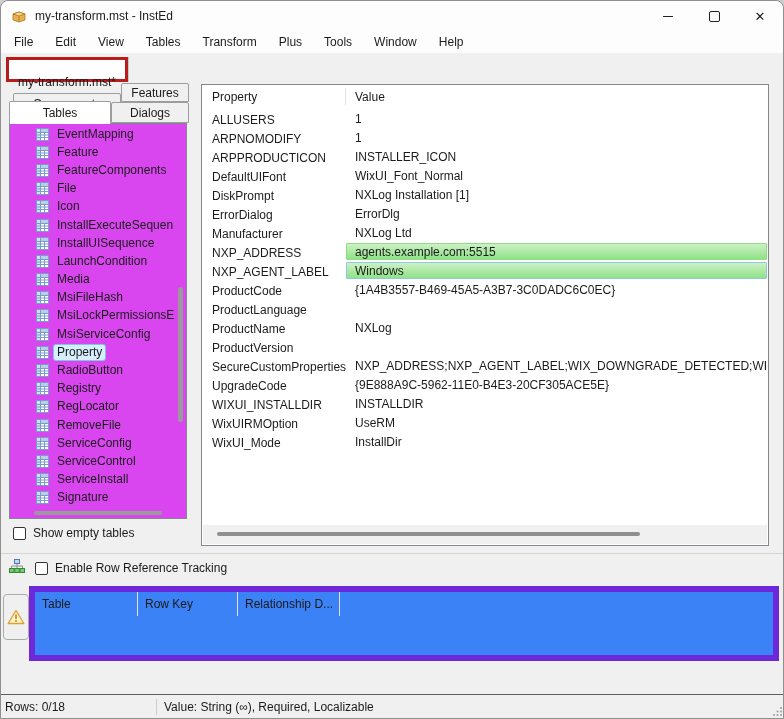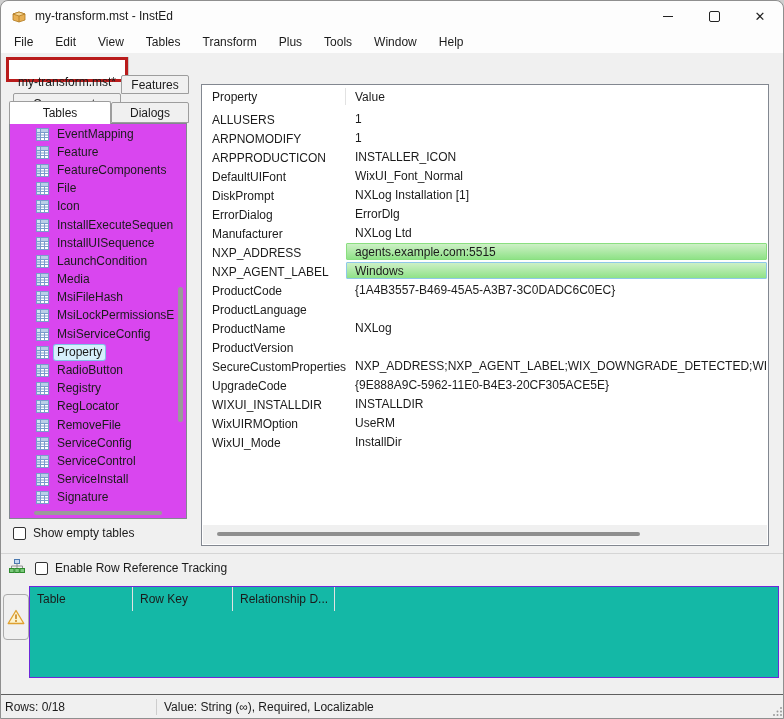--- a/index.html
+++ b/index.html
@@ -19,21 +19,21 @@
   .glyph-close{font-size:13px;color:#222;line-height:1;}
   
   .menubar{position:absolute;left:0;top:30px;right:0;height:22px;background:#fdfdfd;display:flex;align-items:center;padding-left:2px;}
   .menu-item{padding:3px 11px;white-space:nowrap;cursor:default;}
   
   .doc-tabstrip{position:absolute;left:5px;top:56px;height:23px;display:flex;}
   .doc-tab{background:#fff;border:3px solid #b91c1c;padding:15px 9px 4px 9px;white-space:nowrap;box-shadow:1px 0 0 #c8c8c8;}
   
   .ltab{position:absolute;box-sizing:border-box;background:#f0f0f0;border:1px solid #9d9d9d;border-radius:2px 2px 0 0;display:flex;align-items:center;justify-content:center;cursor:default;}
   .ltab-0{left:12px;top:92px;width:108px;height:21px;}
-  .ltab-1{left:120px;top:74px;width:68px;height:19px;}
+  .ltab-1{left:120px;top:82px;width:68px;height:19px;}
   .ltab-2{left:8px;top:100px;width:102px;height:23px;background:#fff;border-bottom:none;z-index:3;}
   .ltab-3{left:110px;top:101px;width:78px;height:21px;}
   
   .tree{position:absolute;left:8px;top:122px;width:178px;height:396px;background:#d946ef;border:1px solid #828790;box-sizing:border-box;overflow:hidden;}
   .tree-inner{position:absolute;left:0;top:1px;right:9px;bottom:8px;overflow:hidden;}
   .tree-item{height:18.2px;display:flex;align-items:center;padding-left:26px;white-space:nowrap;cursor:default;}
   .tree-item svg{flex:0 0 auto;}
   .tree-label{margin-left:5px;padding:0 3px;border-radius:2px;line-height:15px;}
   .tree-item.selected .tree-label{background:#d6effc;box-shadow:0 0 0 1px #7fc5e8;}
   .vscroll{position:absolute;right:2px;top:2px;width:6px;bottom:10px;}
@@ -56,21 +56,21 @@
   .cell-val.hl{background:linear-gradient(#cdf0c6,#8fe287);border-color:#8adf80;}
   .cell-val.hl.focus{border-color:#8ec8e8;}
   
   .hscroll-grid{position:absolute;left:1px;right:1px;bottom:1px;height:19px;background:#f0f0f0;}
   .hscroll-grid .thumb{position:absolute;top:7px;height:4px;left:14px;width:423px;background:#8f8f8f;border-radius:2px;}
   
   .bottom-panel{position:absolute;left:0;top:552px;width:784px;height:142px;background:#f0f0f0;border-top:1px solid #d5d5d5;}
   .org-icon{position:absolute;left:7px;top:4px;}
   .ref-check{left:34px;top:7px;}
   .side-tab{position:absolute;left:2px;top:40px;width:26px;height:46px;border:1px solid #ababab;border-radius:4px;box-sizing:border-box;display:flex;align-items:center;justify-content:center;background:#f0f0f0;cursor:default;}
-  .ref-table{position:absolute;left:28px;top:32px;width:750px;height:92px;background:#14b8a6;border:1px solid #6d28d9;box-sizing:border-box;}
+  .ref-table{position:absolute;left:28px;top:32px;width:750px;height:75px;background:#3b82f6;border:6px solid #6d28d9;box-sizing:border-box;}
   .ref-header{display:flex;height:24px;align-items:center;}
   .ref-col{box-sizing:border-box;padding-left:7px;height:24px;display:flex;align-items:center;border-right:1px solid #e2e2e2;white-space:nowrap;overflow:hidden;}
   .ref-col.col0{width:103px;}
   .ref-col.col1{width:100px;}
   .ref-col.col2{width:102px;}
   
   .statusbar{position:absolute;left:0;bottom:0;width:784px;height:24px;background:#f0f0f0;border-top:1px solid #5f5f5f;box-sizing:border-box;display:flex;align-items:center;}
   .status-rows{padding-left:4px;width:151px;flex:0 0 auto;white-space:nowrap;}
   .status-div{width:1px;height:16px;background:#cdcdcd;flex:0 0 auto;}
   .status-value{padding-left:7px;white-space:nowrap;}

